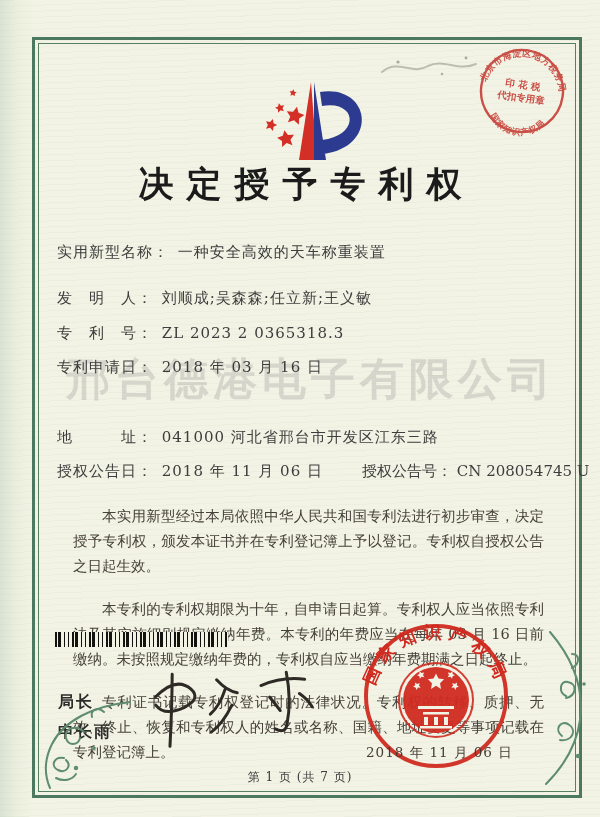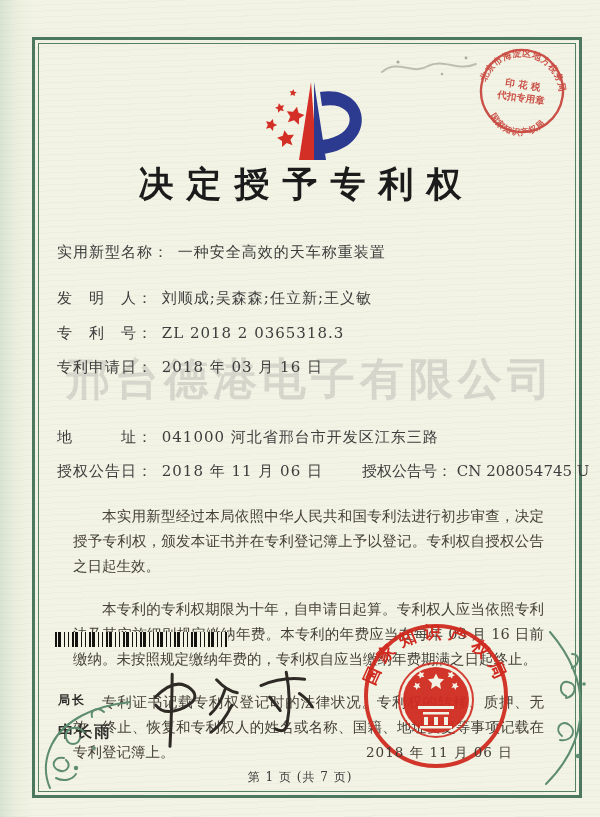--- a/index.html
+++ b/index.html
@@ -19,21 +19,21 @@
   .watermark{position:absolute;left:66px;top:350px;width:490px;font-size:44px;font-weight:700;letter-spacing:5px;white-space:nowrap;color:rgba(150,150,150,0.30);font-family:"DejaVu Sans",sans-serif;}
   .row{position:absolute;left:57px;font-size:15px;color:#3d3d3d;white-space:nowrap;}
   .row .lbl{letter-spacing:1px;}
   .row .val{letter-spacing:1px;margin-left:4px;}
   .r0{top:243px}.r1{top:289px}.r2{top:324px}.r3{top:358px}.r4{top:393px}.r5{top:428px}.r6{top:462px}
   .grantno{position:absolute;left:362px;top:462px;font-size:15px;color:#3d3d3d;white-space:nowrap;}
   .legal{position:absolute;left:55px;width:507px;top:486px;font-size:14.5px;line-height:1.72;color:#46413a;text-align:justify;}
   .legal p{margin:18px;text-indent:2em;}
   .barcode{position:absolute;left:55px;top:632px;width:173px;height:15px;
     background:repeating-linear-gradient(90deg,#15130f 0 2px,#f2f3e4 2px 3px,#15130f 3px 6px,#f2f3e4 6px 9px,#15130f 9px 10px,#f2f3e4 10px 13px,#15130f 13px 14px,#f2f3e4 14px 17px);}
-  .director-title{position:absolute;left:58px;top:692px;font-size:12px;font-weight:700;letter-spacing:2px;color:#2e2c2a;font-family:"DejaVu Sans",sans-serif;}
+  .director-title{position:absolute;left:58px;top:692px;font-size:16px;font-weight:700;letter-spacing:2px;color:#2e2c2a;font-family:"DejaVu Sans",sans-serif;}
   .director-name{position:absolute;left:58px;top:722px;font-size:16px;font-weight:700;letter-spacing:2px;color:#2e2c2a;font-family:"DejaVu Sans",sans-serif;}
   .signature{position:absolute;left:138px;top:663px;transform:rotate(-3deg);}
   .seal{position:absolute;left:360px;top:620px;}
   .seal-date{position:absolute;left:366px;top:744px;width:150px;font-size:13.5px;letter-spacing:1px;color:#433d36;}
   .flourish-bl{position:absolute;left:34px;top:698px;}
   .flourish-br{position:absolute;left:538px;top:628px;}
   .footer{position:absolute;left:0;right:0;top:769px;text-align:center;font-size:12px;letter-spacing:1px;color:#3a3a3a;}
 </style>
 </head>
 <body>
@@ -85,21 +85,21 @@
   <div class="row r0">
     <span class="lbl">实用新型名称：</span>
     <span class="val">一种安全高效的天车称重装置</span>
   </div>
   <div class="row r1">
     <span class="lbl">发　明　人：</span>
     <span class="val">刘顺成;吴森森;任立新;王义敏</span>
   </div>
   <div class="row r2">
     <span class="lbl">专　利　号：</span>
-    <span class="val">ZL 2018 2 0365318.3</span>
+    <span class="val">ZL 2023 2 0365318.3</span>
   </div>
   <div class="row r3">
     <span class="lbl">专利申请日：</span>
     <span class="val">2018 年 03 月 16 日</span>
   </div>
   <div class="row r5">
     <span class="lbl">地　　　址：</span>
     <span class="val">041000 河北省邢台市开发区江东三路</span>
   </div>
   <div class="row r6">

